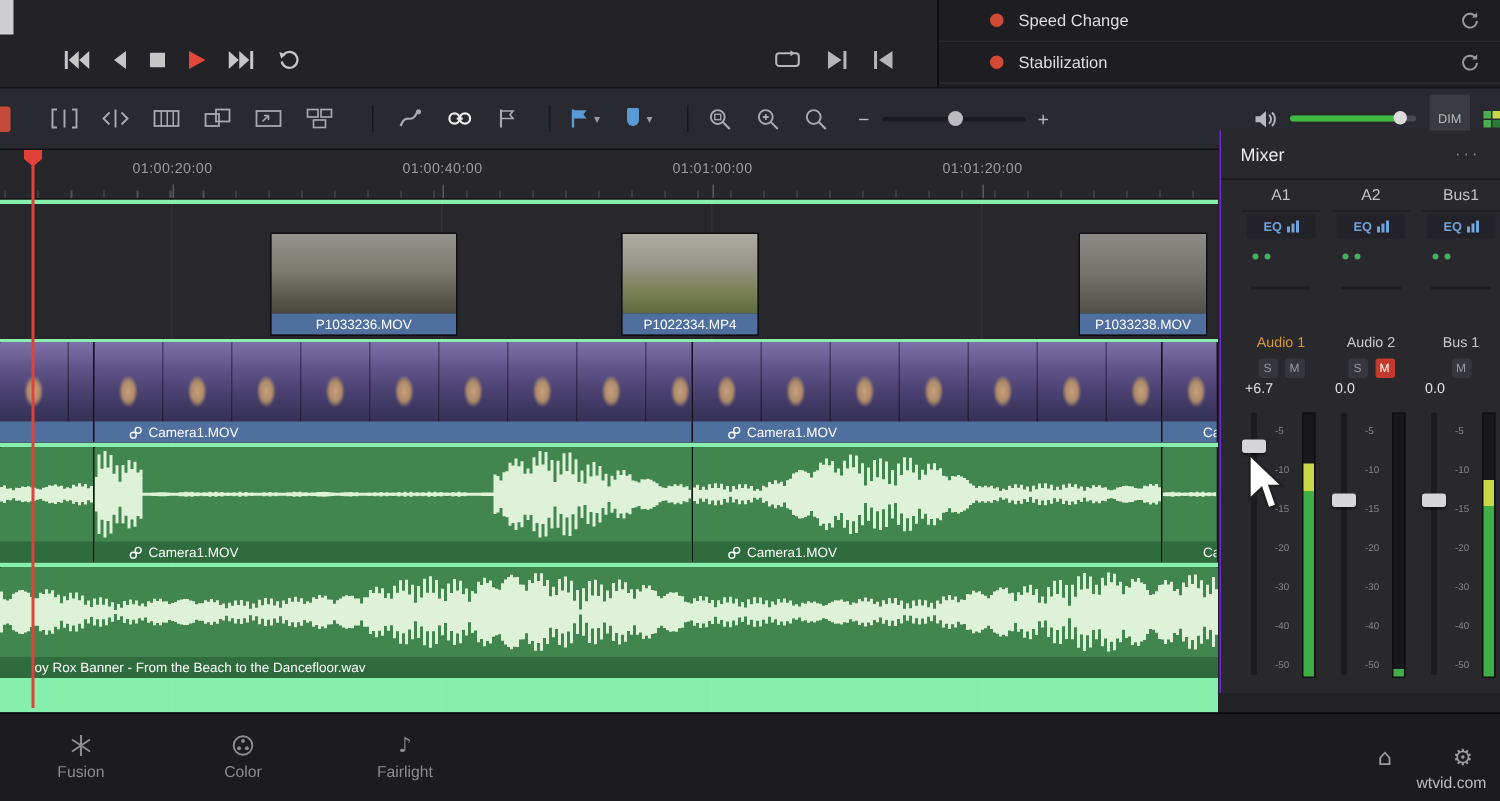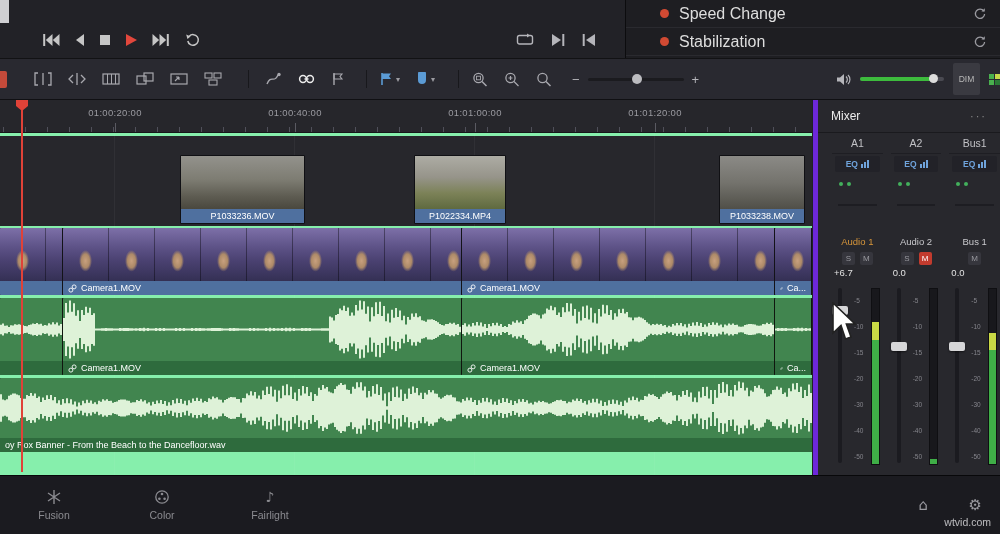--- a/index.html
+++ b/index.html
@@ -11,21 +11,21 @@
 
 .topbar{position:absolute;left:0;top:0;width:625px;height:58px;background:#222227}
 .white-corner{position:absolute;left:0;top:0;width:9px;height:23px;background:#cfcfd2}
 .transport{position:absolute;left:42px;top:33px;display:flex;gap:15px;align-items:center}
 .tr-btn{display:flex;align-items:center;cursor:pointer}
 .transport2{position:absolute;left:516px;top:33px;display:flex;gap:17px;align-items:center}
 
 .inspector{position:absolute;left:625px;top:0;width:375px;height:58px;background:#1e1e22;border-left:1px solid #0c0c0e}
 .insp-row{height:28px;display:flex;align-items:center;padding:0 14px 0 34px;gap:10px;border-bottom:1px solid #2a2a2f;cursor:pointer}
 .red-dot{width:9px;height:9px;border-radius:50%;background:#d14a33;flex:0 0 auto}
-.insp-label{font-size:16px;color:#dedede}
+.insp-label{font-size:11px;color:#dedede}
 .insp-reset{margin-left:auto;cursor:pointer}
 
 
 .toolbar{position:absolute;left:0;top:58px;width:1000px;height:42px;background:#292930;border-top:1px solid #121214;border-bottom:1px solid #101013}
 .red-sliver{position:absolute;left:0;top:12px;width:7px;height:17px;background:#c44a3a;border-radius:0 2px 2px 0}
 .tgroup{position:absolute;top:0;height:40px;display:flex;align-items:center}
 .tbtn{padding:0 8px;height:100%;display:flex;align-items:center;gap:3px;cursor:pointer}
 .tsep{position:absolute;top:11px;width:1px;height:18px;background:#18181c}
 .chev{font-size:8px;color:#9a9aa0}
 .ztrack{position:relative;width:96px;height:3px;background:#1b1b1f;border-radius:2px;margin:0 8px}
@@ -43,21 +43,21 @@
 
 .timeline{position:absolute;left:0;top:100px;width:812px;height:375px;background:#86efac;overflow:hidden}
 .ruler{position:absolute;left:0;top:0;width:100%;height:33px;background:#26262b;border-bottom:1px solid #151518;cursor:pointer}
 .tickstrip{position:absolute;bottom:0;left:0;width:100%;height:5px;
   background:repeating-linear-gradient(90deg,#50505a 0,#50505a 1px,transparent 1px,transparent 22px);background-position:3px 0}
 .rlabel{position:absolute;top:7px;transform:translateX(-50%);font-size:9.5px;color:#9a9aa0;letter-spacing:.3px}
 .rtick{position:absolute;bottom:0;width:1px;height:9px;background:#5a5a62}
 .lane{position:absolute;left:0;width:100%;background:#27272c}
 .gline{position:absolute;width:1px;top:33px;bottom:0;background:rgba(255,255,255,.045)}
 .clip{position:absolute;overflow:hidden;border-radius:1px;cursor:pointer}
-.clipbar{height:14px;display:flex;align-items:center;gap:4px;padding:0 5px;font-size:9px;color:#fff;white-space:nowrap;overflow:hidden}
+.clipbar{height:14px;display:flex;align-items:center;gap:4px;padding:0 23px;font-size:9px;color:#fff;white-space:nowrap;overflow:hidden}
 .clipbar.center{justify-content:center}
 .barblue{background:#4f709f}
 .bargreen{background:#2e6b3d}
 .v2clip{background:#2a2a30;border:1px solid #101014}
 .v2thumb{height:53px}
 .tA{background:linear-gradient(180deg,#93928c 0%,#7d7c72 45%,#5c5a50 78%,#4a483e 100%)}
 .tB{background:linear-gradient(180deg,#adaca4 0%,#96948a 40%,#7c8258 70%,#5f6a3f 100%)}
 .tC{background:linear-gradient(180deg,#8b8a86 0%,#74736d 50%,#504f48 100%)}
 .v1clip{border-right:1px solid #131318;background:#3a3356}
 .v1thumbs{height:53px;display:flex;overflow:hidden}
@@ -67,21 +67,21 @@
 .a1clip{background:#41854f;border-right:1px solid #10160f}
 .a2clip{background:#41854f}
 .waveform{position:relative;overflow:hidden}
 .a1clip .waveform{height:63px}
 .a2clip .waveform{height:60px}
 .playhead{position:absolute;left:21px;top:100px;width:2px;height:372px;background:#e04238;z-index:40;cursor:ew-resize}
 .playhead-head{position:absolute;left:-5px;top:0;width:12px;height:11px;background:#e04238;
   clip-path:polygon(0 0,100% 0,100% 55%,50% 100%,0 55%)}
 
 
-.mixer{position:absolute;left:813px;top:100px;width:187px;height:375px;background:#28282d;border-left:5px solid #6d28d9}
+.mixer{position:absolute;left:813px;top:87px;width:187px;height:375px;background:#28282d;border-left:1px solid #6d28d9}
 .mixer-head{height:33px;display:flex;align-items:center;padding:0 13px;border-bottom:1px solid #1a1a1e}
 .mixer-title{font-size:12px;color:#ececec}
 .mixer-menu{margin-left:auto;color:#8a8a8a;font-size:11px;letter-spacing:2px;cursor:pointer}
 .strips{position:absolute;left:14px;top:33px;right:0;bottom:0;display:flex;gap:8px}
 .strip{width:52px;display:flex;flex-direction:column}
 .ch-id{height:21px;display:flex;align-items:center;justify-content:center;font-size:10.5px;color:#c2c2c6;border-bottom:1px solid #1e1e23}
 .eq-cell{height:16px;margin:2px 3px;background:#222228;border-radius:2px;display:flex;align-items:center;justify-content:center;gap:3px;cursor:pointer}
 .eq-text{font-size:8.5px;font-weight:bold;color:#6fa3db}
 .eq-bars{display:flex;align-items:flex-end;gap:1px}
 .eq-bars span{width:2px;background:#6fa3db}

